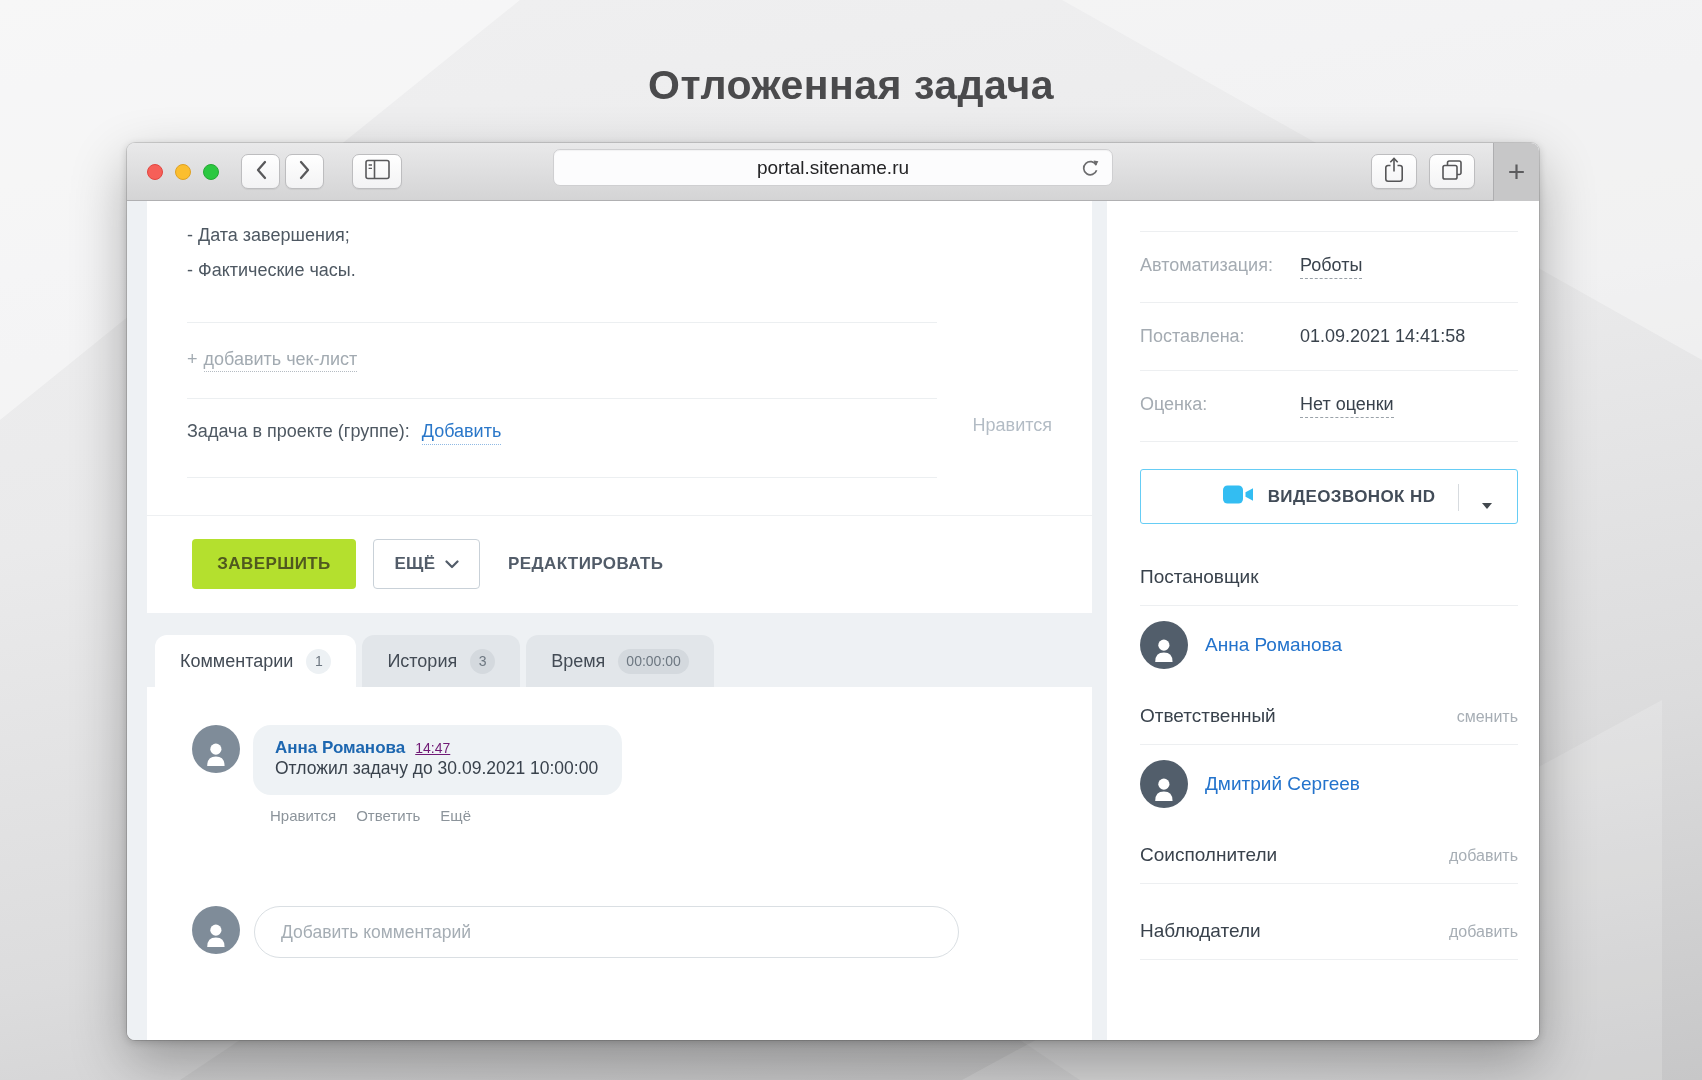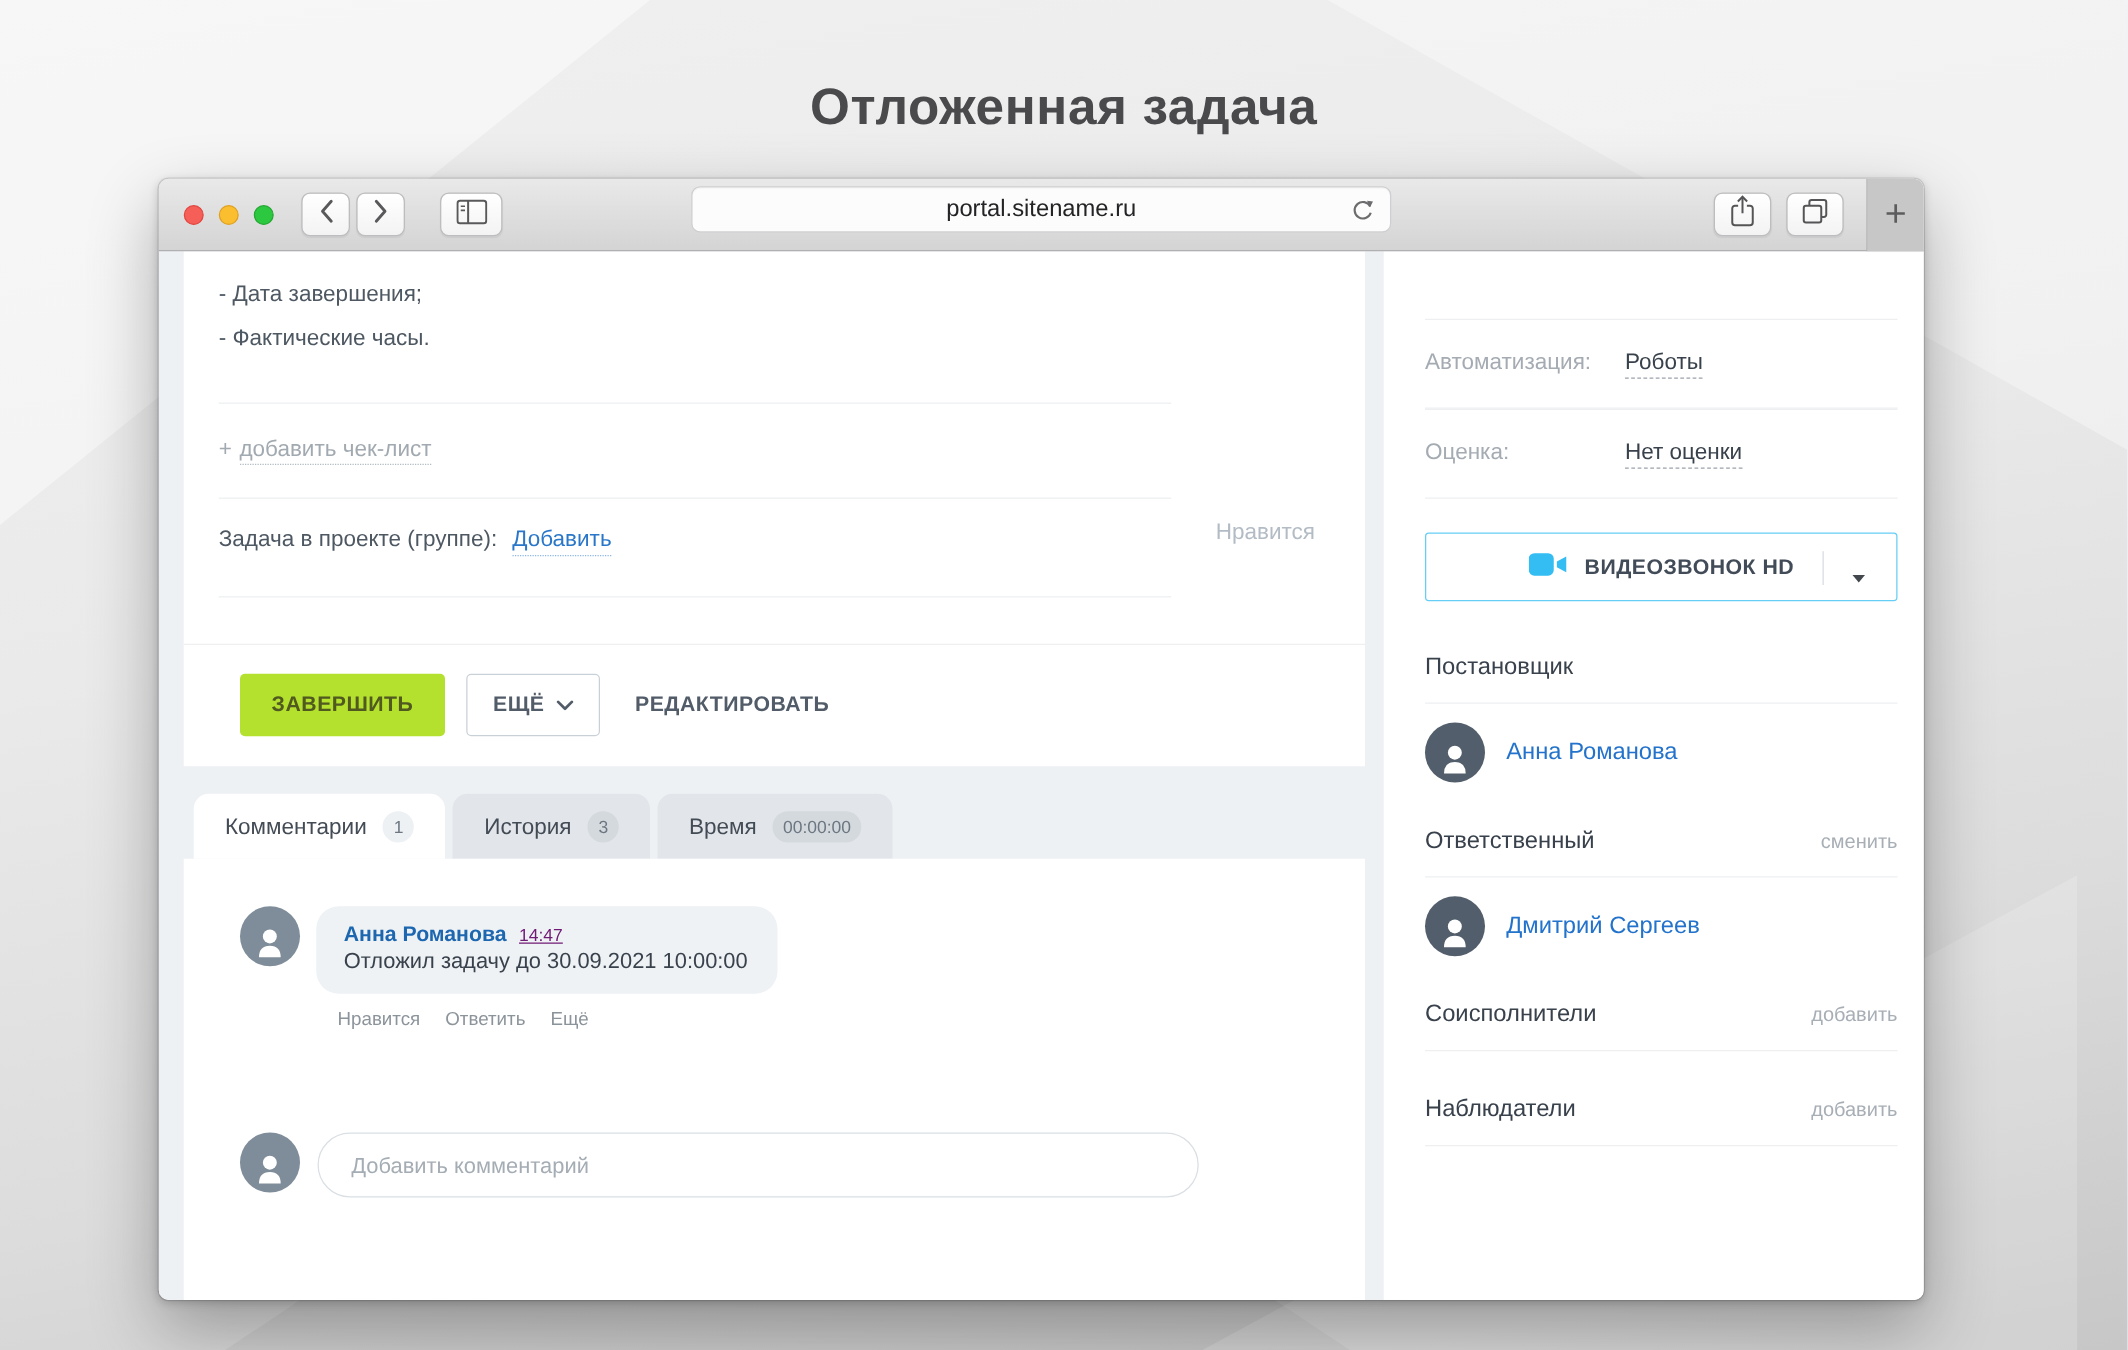--- a/index.html
+++ b/index.html
@@ -67,21 +67,21 @@
     border-top-right-radius:8px;
     display:flex; align-items:center; justify-content:center;
     font-size:30px; font-weight:300; color:#5c5c5e; line-height:1;
   }
 
   
   .content { flex:1; display:flex; background:#eef1f4; padding-left:20px; overflow:hidden; }
   .main-col { width:945px; display:flex; flex-direction:column; margin-right:15px; }
 
   .desc-panel { background:#fff; height:412px; flex:0 0 412px; display:flex; flex-direction:column; }
-  .desc-pad { padding:10px 40px 0 28px; flex:1; }
+  .desc-pad { padding:10px 40px 0 40px; flex:1; }
   .desc-line { font-size:18px; color:#4e5862; margin-top:14px; }
   .desc-divider { height:1px; background:#eceff1; margin:41px 115px 0 0; }
   .checklist-row { margin-top:26px; font-size:18px; color:#a2aab1; }
   .checklist-row .plus { margin-right:6px; }
   .checklist-link { color:#a2aab1; border-bottom:1px dotted #b4bbc2; padding-bottom:2px; cursor:pointer; }
   .project-row { margin-top:22px; display:flex; align-items:flex-start; font-size:18px; }
   .project-label { color:#4e5862; margin-right:12px; }
   .project-add { color:#2a77c9; border-bottom:1px dotted #8fb9e4; padding-bottom:2px; cursor:pointer; }
   .like-top { margin-left:auto; color:#b3bcc5; font-size:18px; margin-top:-6px; cursor:pointer; }
   .panel-divider { height:1px; background:#eef0f2; }
@@ -109,21 +109,21 @@
   .c-time { color:#701a75; font-size:14px;text-decoration:underline; }
   .c-text { color:#39424c; font-size:17.5px; margin-top:0; }
   .comment-actions { margin:12px 0 0 78px; display:flex; gap:20px; font-size:15px; color:#8c949b; }
   .comment-actions span { cursor:pointer; }
   .comment-input-row { display:flex; gap:14px; margin-top:82px; align-items:flex-start; }
   .input-pill { width:705px; height:52px; border:1px solid #dadfe3; border-radius:26px; background:#fff;
                 padding:0 26px; font-size:17.5px; color:#be185d; font-family:inherit; outline:none; }
   .input-pill::placeholder { color:#a5adb4; opacity:1; }
 
   
-  .sidebar { flex:1; background:#fff; padding:54px 21px 0 33px; overflow:hidden; }
+  .sidebar { flex:1; background:#fff; padding:30px 21px 0 33px; overflow:hidden; }
   .sb-divider { height:1px; background:#edeff1; }
   .field-row { display:flex; align-items:baseline; padding:23px 0; font-size:18px; }
   .field-label { width:160px; color:#a4abb2; flex:0 0 160px; }
   .field-value { color:#39424c; }
   .field-value.dashed { border-bottom:1px dashed #9aa2a9; padding-bottom:2px; cursor:pointer; }
   .video-btn { margin-top:27px; height:55px; width:100%; background:#fff; border:1px solid #66cdf5; border-radius:3px;
                position:relative; display:flex; align-items:center; justify-content:center; gap:14px;
                font-family:inherit; font-weight:700; font-size:17px; letter-spacing:.4px; color:#424c58; cursor:pointer; }
   .video-sep { position:absolute; right:58px; top:14px; width:1px; height:27px; background:#d7dbdf; }
   .video-caret { position:absolute; right:24px; top:25px; }
@@ -284,20 +284,24 @@
 
     <div class="sidebar">
       <div class="sb-divider"></div>
 
       <div class="field-row">
         <span class="field-label">Автоматизация:</span>
         <span class="field-value dashed">Роботы</span>
       </div>
       <div class="sb-divider"></div>
 
+      <div class="field-row">
+        <span class="field-label">Поставлена:</span>
+        <span class="field-value">01.09.2021 14:41:58</span>
+      </div>
       <div class="sb-divider"></div>
 
       <div class="field-row">
         <span class="field-label">Оценка:</span>
         <span class="field-value dashed">Нет оценки</span>
       </div>
       <div class="sb-divider"></div>
 
       <button class="video-btn">
         <span><svg width="31" height="21" viewBox="0 0 31 21">

